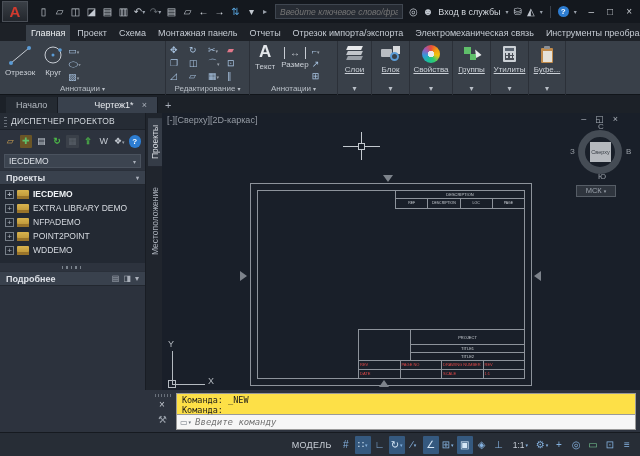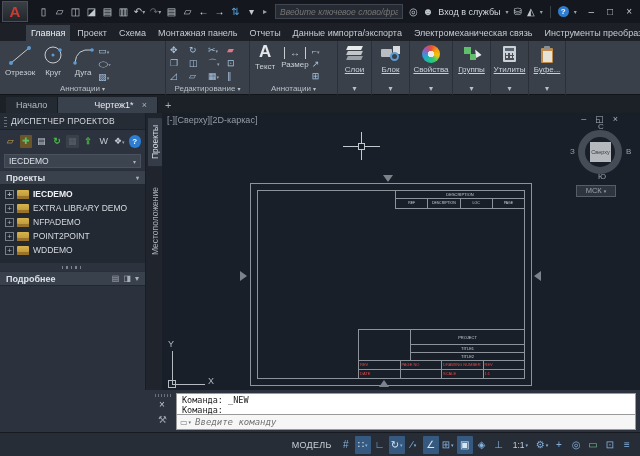--- a/index.html
+++ b/index.html
@@ -169,21 +169,21 @@
   .ucs .ux-box { position:absolute; left:6px; top:267px; width:8px; height:8px; border:1px solid #b4bac0; }
   .ucs .ux-y { position:absolute; left:6px; top:226px; font-size:9px; color:#b4bac0; }
   .ucs .ux-x { position:absolute; left:46px; top:263px; font-size:9px; color:#b4bac0; }
 
   
   #cmdline { position:absolute; left:0; top:390px; width:640px; height:42px; background:#2d333e; }
   .cmd-gutter { position:absolute; left:152px; top:0; width:24px; height:42px; }
   .cmd-grip { position:absolute; left:3px; top:4px; width:18px; height:3px; background:repeating-linear-gradient(90deg,#6a717b 0 1px,transparent 1px 3px); }
   .cmd-x { position:absolute; left:7px; top:9px; font-size:10px; color:#c3c9d1; }
   .cmd-wrench { position:absolute; left:6px; top:24px; font-size:10px; color:#9aa1ab; }
-  .cmd-history { position:absolute; left:176px; top:3px; width:460px; height:22px; background:#ffffff; border:1px solid #9a9a9a; font-family:"DejaVu Sans Mono", monospace; font-size:8.5px; color:#1b1b1b; padding:1px 5px; line-height:10px; }
+  .cmd-history { position:absolute; left:176px; top:3px; width:460px; height:22px; background:#fde047; border:1px solid #9a9a9a; font-family:"DejaVu Sans Mono", monospace; font-size:8.5px; color:#1b1b1b; padding:1px 5px; line-height:10px; }
   .cmd-input-row { position:absolute; left:176px; top:25px; width:460px; height:15px; background:#f6f6f6; border:1px solid #9a9a9a; border-top:none; display:flex; align-items:center; padding:0 3px; }
   .cmd-ic { font-size:8px; color:#6a717b; margin-right:1px; }
   .cmd-ic-arrow { font-size:5px; color:#6a717b; margin-right:4px; }
   .cmd-input { flex:1; border:none; outline:none; background:transparent; font-family:"DejaVu Sans Mono", monospace; font-style:italic; font-size:9px; color:#8a9199; }
 
   
   #statusbar { position:absolute; left:0; top:432px; width:640px; height:24px; background:#272d36; border-top:1px solid #161a20; display:flex; align-items:center; justify-content:flex-end; padding-right:5px; gap:1px; }
   .sb-item { height:18px; min-width:16px; display:flex; align-items:center; justify-content:center; font-size:10px; color:#85b2e0; border-radius:1px; padding:0 1px; }
   .sb-item.hl { background:#35597f; color:#d6e7f7; }
   .sb-item.text { font-size:8.5px; color:#c9cfd7; padding:0 5px; }
@@ -230,21 +230,21 @@
       <span class="tiny-arrow">▾</span>
     </div>
     <div class="win-btns">
       <span>–</span>
       <span>□</span>
       <span>×</span>
     </div>
   </div>
 
   <div id="ribbon-tabs">
-    <span style="display:contents"><span class="rtab active">Главная</span><span class="rtab">Проект</span><span class="rtab">Схема</span><span class="rtab">Монтажная панель</span><span class="rtab">Отчеты</span><span class="rtab">Данные импорта/экспорта</span><span class="rtab">Электромеханическая связь</span><span class="rtab">Инструменты преобразования</span></span>
+    <span style="display:contents"><span class="rtab active">Главная</span><span class="rtab">Проект</span><span class="rtab">Схема</span><span class="rtab">Монтажная панель</span><span class="rtab">Отчеты</span><span class="rtab">Отрезок импорта/экспорта</span><span class="rtab">Электромеханическая связь</span><span class="rtab">Инструменты преобразования</span></span>
 
   </div>
 
   <div id="ribbon">
 
     <div class="rpanel" style="width:166px">
       <div class="big-btns">
         <div class="big-btn">
           <svg width="26" height="24" viewBox="0 0 26 24">
               <line x1="4" y1="20" x2="22" y2="5" stroke="#c7ccd3" stroke-width="1"></line>
@@ -253,28 +253,20 @@
             </svg>
           <span class="blabel">Отрезок</span>
         </div>
         <div class="big-btn">
           <svg width="24" height="24" viewBox="0 0 24 24">
               <circle cx="12" cy="12" r="8" fill="none" stroke="#c7ccd3" stroke-width="1"></circle>
               <circle cx="12" cy="12" r="1.5" fill="#5b9bd5"></circle>
               <circle cx="19" cy="7" r="1.8" fill="#5b9bd5"></circle>
             </svg>
           <span class="blabel">Круг</span>
-        </div>
-        <div class="big-btn">
-          <svg width="24" height="24" viewBox="0 0 24 24">
-              <path d="M4 20 Q5 5 21 7" fill="none" stroke="#c7ccd3" stroke-width="1"></path>
-              <circle cx="4" cy="20" r="1.8" fill="#5b9bd5"></circle>
-              <circle cx="21" cy="7" r="1.8" fill="#5b9bd5"></circle>
-            </svg>
-          <span class="blabel">Дуга</span>
         </div>
         <div class="small-col">
             <span class="small-item has-arrow"><span>▭</span><span class="arrow">▾</span></span>
             <span class="small-item squash has-arrow"><span>◯</span><span class="arrow">▾</span></span>
             <span class="small-item has-arrow"><span>▨</span><span class="arrow">▾</span></span>
           </div>
       </div>
       <div class="rlabel"><span>Аннотации</span> <span class="arrow">▾</span></div>
     </div>
 

